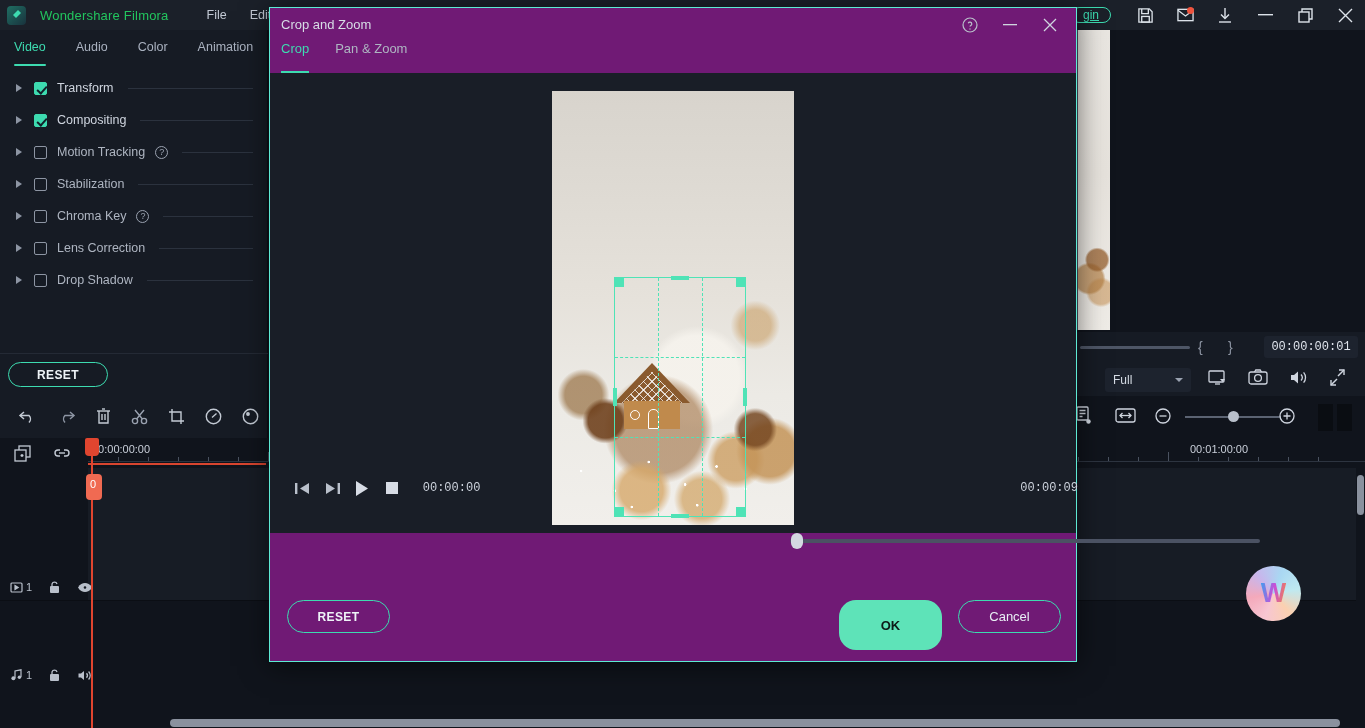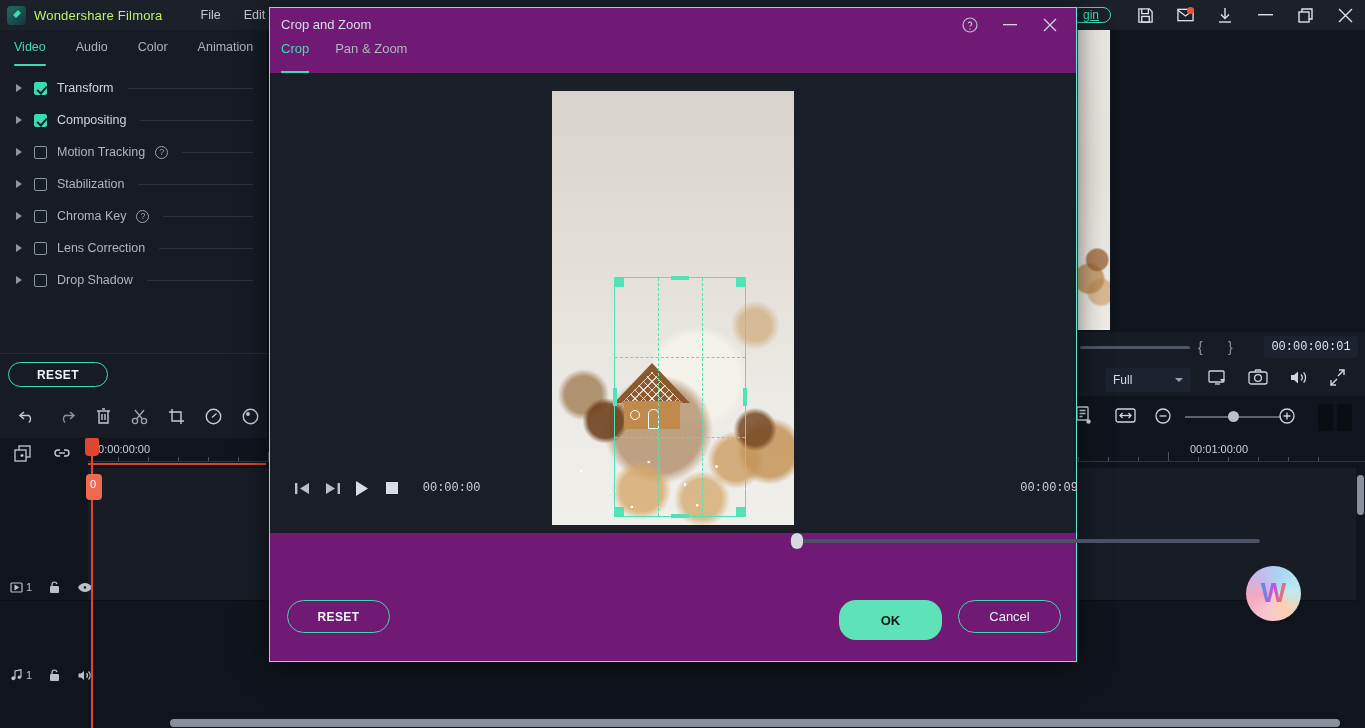--- a/index.html
+++ b/index.html
@@ -16,21 +16,21 @@
     position: absolute; left: 0; top: 0; width: 1365px; height: 30px;
     background: #1b2029; display: flex; align-items: center;
   }
   .logo-badge {
     width: 19px; height: 19px; margin-left: 7px; border-radius: 4px;
     background: linear-gradient(135deg,#1f6f63,#19323d);
     display: flex; align-items: center; justify-content: center;
   }
   .logo-badge svg { display: block; }
   .app-name {
-    margin-left: 8px; color: #bef264; font-size: 13px; letter-spacing: .2px;
+    margin-left: 14px; color: #22c55e; font-size: 13px; letter-spacing: .2px;
   }
   .menu-row { display: flex; margin-left: 38px; gap: 23px; }
   .menu-item { color: #c3c9d4; font-size: 12.5px; }
 
   .win-right { position: absolute; right: 0; top: 0; height: 30px; display: flex; align-items: center; gap: 0; }
   .login-pill {
     height: 16px; border: 1px solid #3ddbb0; border-radius: 11px;
     color: #3ddbb0; font-size: 12px; display: flex; align-items: center;
     padding: 0 11px; margin-right: 14px; overflow: hidden; text-decoration: underline;
   }
@@ -329,21 +329,21 @@
     color:#d4dae3; font-size:12px;
   }
   .dim-input {
     width: 62px; height: 25px; background:#232a35; border-radius:3px; color:#d4dae3;
     font-size:12px; display:flex; align-items:center; padding-left:9px;
   }
   .x-sep { margin: 0 10px; color:#b7bec9; font-size:12px; }
   .dlg-footer { position:absolute; left:0; bottom:0; width:808px; height:75px; }
   .reset-btn2 { position:absolute; left:17px; top:14px; width:103px; height:33px; border-radius:17px; }
   .ok-btn {
-    position:absolute; right:136px; top:14px; width:103px; height:40px; border-radius:17px;
+    position:absolute; right:136px; top:14px; width:103px; height:50px; border-radius:17px;
     background:#5ee3b8; color:#0d1b18; font-size:13px; display:flex; align-items:center;
     justify-content:center; font-weight:bold;
   }
   .cancel-btn {
     position:absolute; right:17px; top:14px; width:103px; height:33px; border-radius:17px;
     border:1.3px solid #3ddbb0; color:#e8eef4; font-size:13px;
     display:flex; align-items:center; justify-content:center; font-weight:normal;
   }
   .chev { width:0;height:0;border-left:4px solid transparent;border-right:4px solid transparent;border-top:4px solid #9aa2b0; }
 </style>

